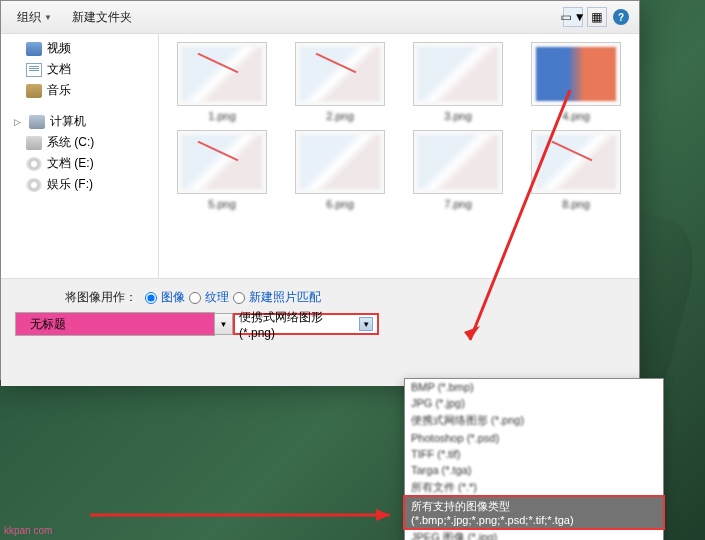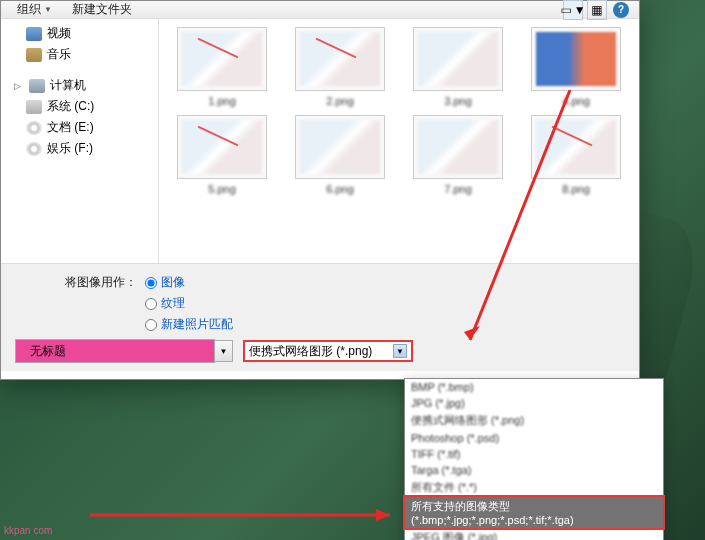--- a/index.html
+++ b/index.html
@@ -1,20 +1,20 @@
 <!DOCTYPE html>
 <html><head>
 <meta charset="utf-8">
 <style>
 *{margin:0;padding:0;box-sizing:border-box;font-family:"Microsoft YaHei","Segoe UI",sans-serif;font-size:12px}
 body{width:705px;height:540px;background:#2a4a3a;position:relative;overflow:hidden}
 .bg-leaves{position:absolute;inset:0;background:linear-gradient(135deg,#1a3828 0%,#2d5a3f 30%,#3a6b4a 60%,#1f3d2a 100%)}
 .bg-leaves::before{content:"";position:absolute;right:40px;top:200px;width:180px;height:340px;background:linear-gradient(100deg,rgba(80,140,100,.4),rgba(30,60,40,.6));border-radius:50% 20% 50% 20%;transform:rotate(15deg)}
 .dialog{position:absolute;left:0;top:0;width:640px;height:380px;background:#fff;border:1px solid #888;box-shadow:0 6px 30px rgba(0,0,0,.4)}
-.toolbar{height:18px;background:linear-gradient(#f8f8f8,#eaeaea);border-bottom:1px solid #ddd;display:flex;align-items:center;padding:0 8px;gap:4px}
+.toolbar{height:33px;background:linear-gradient(#f8f8f8,#eaeaea);border-bottom:1px solid #ddd;display:flex;align-items:center;padding:0 8px;gap:4px}
 .tbtn{padding:3px 8px;color:#222;display:flex;align-items:center;gap:3px;cursor:pointer}
 .tbtn .arr{font-size:8px;color:#555}
 .tspacer{flex:1}
 .tico{width:20px;height:20px;display:flex;align-items:center;justify-content:center;border:1px solid transparent;cursor:pointer}
 .tico.view{border:1px solid #b8c8d8;background:#e8f0f8}
 .body{display:flex;height:244px}
 .sidebar{width:158px;border-right:1px solid #e0e0e0;padding:4px 5px;overflow:hidden}
 .tree-item{display:flex;align-items:center;padding:2px 8px 2px 20px;gap:5px;cursor:pointer}
 .tree-item.l1{padding-left:8px}
 .tree-item .ico{width:16px;height:14px;flex-shrink:0}
@@ -32,26 +32,26 @@
 .thumbs{display:grid;grid-template-columns:repeat(4,1fr);gap:8px}
 .thumb{display:flex;flex-direction:column;align-items:center;cursor:pointer}
 .thumb-img{width:90px;height:64px;border:1px solid #ccc;background:#f8f8f8;position:relative;overflow:hidden}
 .thumb-img::before{content:"";position:absolute;inset:4px;background:linear-gradient(135deg,#e8f0f8 40%,#fff 50%,#f0e8e8 60%);filter:blur(1px)}
 .thumb-img.t1::after{content:"";position:absolute;left:20%;top:30%;width:50%;height:2px;background:#e85858;transform:rotate(25deg)}
 .thumb-img.t5::before{background:linear-gradient(90deg,#4878c8 40%,#e87858 60%)}
 .thumb-lbl{margin-top:4px;color:#333;filter:blur(1.5px);font-size:11px}
 .bottom{background:#f0f0f0;border-top:1px solid #ddd;padding:10px 14px 14px;height:108px}
 .row{display:flex;align-items:center;margin-bottom:6px}
 .row-lbl{width:130px;text-align:right;padding-right:8px;color:#222}
-.radios{display:flex;flex-direction:column;gap:4px}
+.radios{display:flex;flex-direction:row;gap:4px}
 .radio{display:flex;align-items:center;gap:4px;color:#0858c8;cursor:pointer}
 .radio input{width:12px;height:12px}
 .fn-input{flex:1;max-width:200px;height:24px;border:1px solid #aaa;padding:0 14px;background:#ec4899;position:relative}
 .fn-arr{width:18px;height:22px;border:1px solid #aaa;border-left:none;background:linear-gradient(#f8f8f8,#e0e0e0);display:flex;align-items:center;justify-content:center;font-size:8px;cursor:pointer}
-.ft-combo{width:170px;height:22px;border:2px solid #e83838;background:#fff;display:flex;align-items:center;padding:0 4px;margin-left:10px;cursor:pointer;position:relative}
+.ft-combo{width:146px;height:22px;border:2px solid #e83838;background:#fff;display:flex;align-items:center;padding:0 4px;cursor:pointer;position:relative}
 .ft-combo .arr{margin-left:auto;font-size:8px;background:linear-gradient(#d8e8f8,#b8d0e8);border:1px solid #88a8c8;width:14px;height:14px;display:flex;align-items:center;justify-content:center}
 .dropdown{position:absolute;left:404px;top:378px;width:260px;background:#fff;border:1px solid #888;box-shadow:0 4px 12px rgba(0,0,0,.3);z-index:10}
 .dd-item{padding:2px 6px;font-size:11px;color:#333;cursor:pointer;filter:blur(1.2px)}
 .dd-item.hl{background:#737373;color:#fff;filter:none;border:2px solid #e83838;margin:-2px}
 .dd-item.last{filter:blur(1.2px)}
 .arrow1{position:absolute;left:460px;top:90px;width:120px;height:270px;pointer-events:none;z-index:5}
 .arrow2{position:absolute;left:90px;top:505px;width:320px;height:20px;pointer-events:none;z-index:5}
 .watermark{position:absolute;left:4px;bottom:4px;color:#d85888;font-size:10px;filter:blur(.5px)}
 </style>
 </head>
@@ -74,20 +74,24 @@
     <div class="tico">
         <div class="help" style="color:#fff;background:#2a7ab8;border-radius:50%;width:16px;height:16px;font-size:10px;font-weight:bold;display:flex;align-items:center;justify-content:center">?</div>
       </div>
   </div>
 
   <div class="body">
     <div class="sidebar">
       <div class="tree-item">
           <div class="ico ico-video"></div>
           <span class="lbl">视频</span>
+        </div>
+      <div class="tree-item">
+          <div class="ico ico-doc"></div>
+          <span class="lbl">文档</span>
         </div>
       <div class="tree-item">
           <div class="ico ico-music"></div>
           <span class="lbl">音乐</span>
         </div>
       <div style="height:10px"></div>
       <div class="tree-item l1">
           <span style="font-size:9px;color:#666;width:10px">▷</span>
           <div class="ico ico-computer"></div>
           <span class="lbl">计算机</span>

